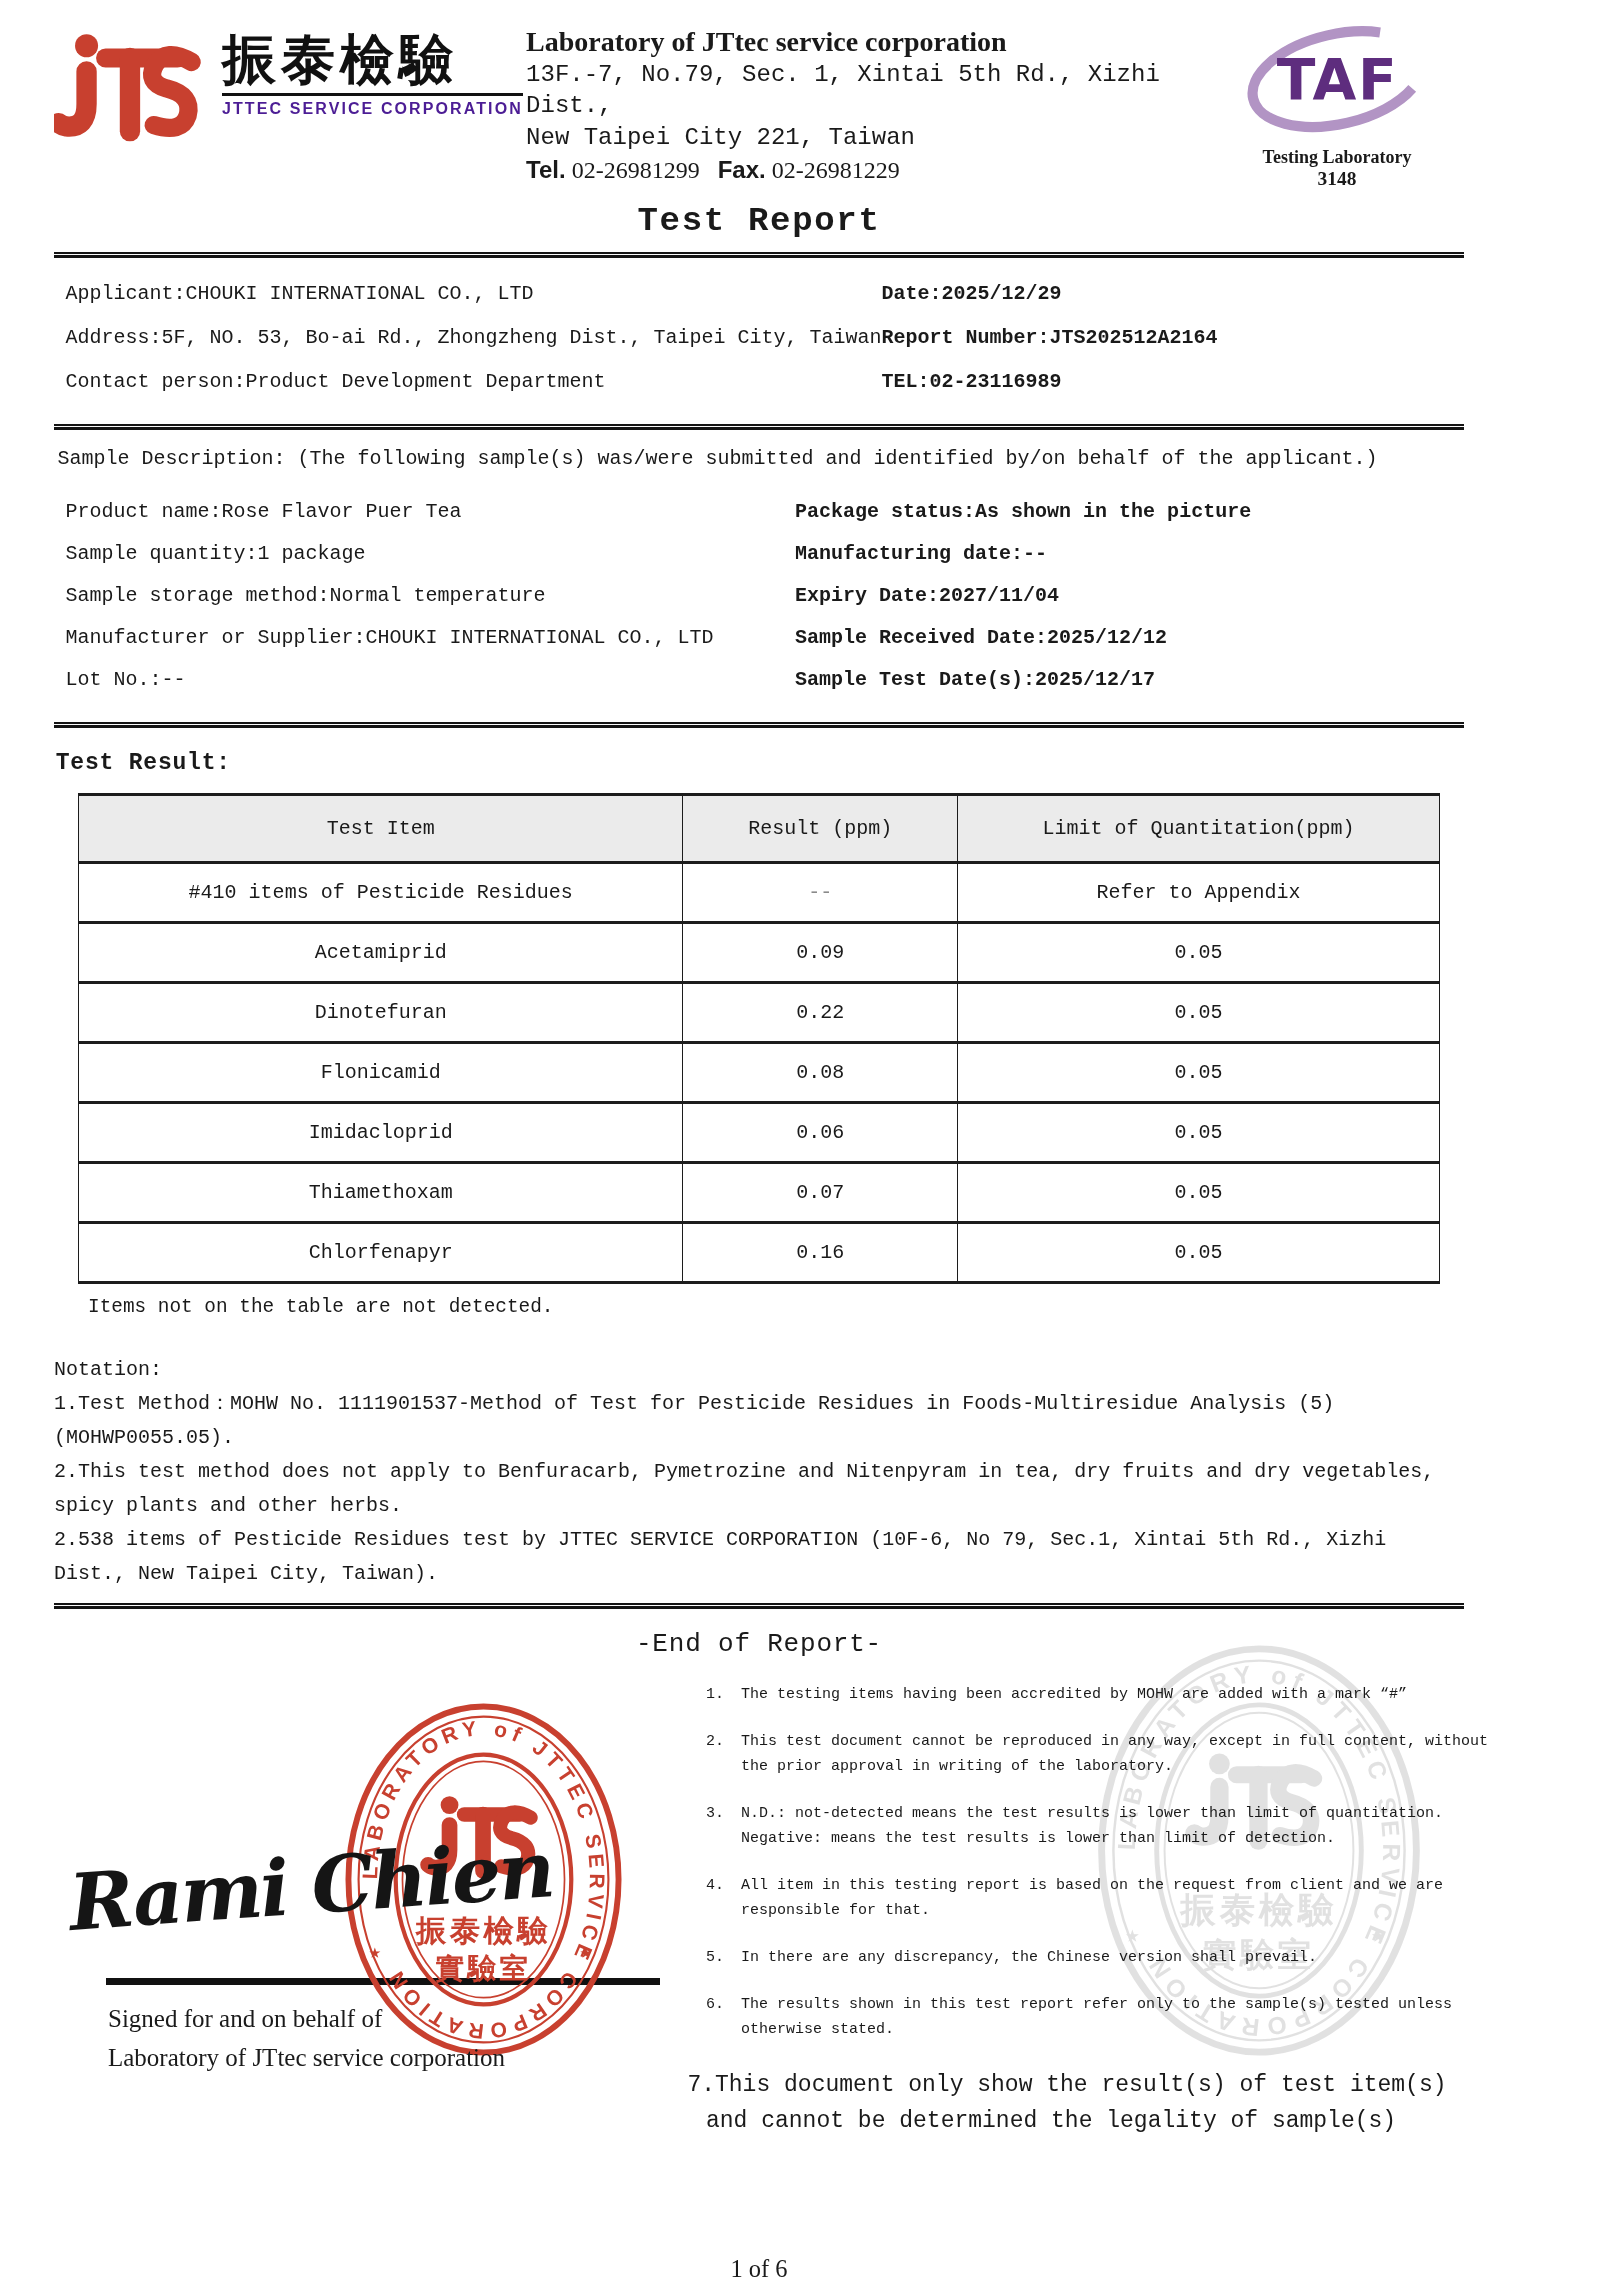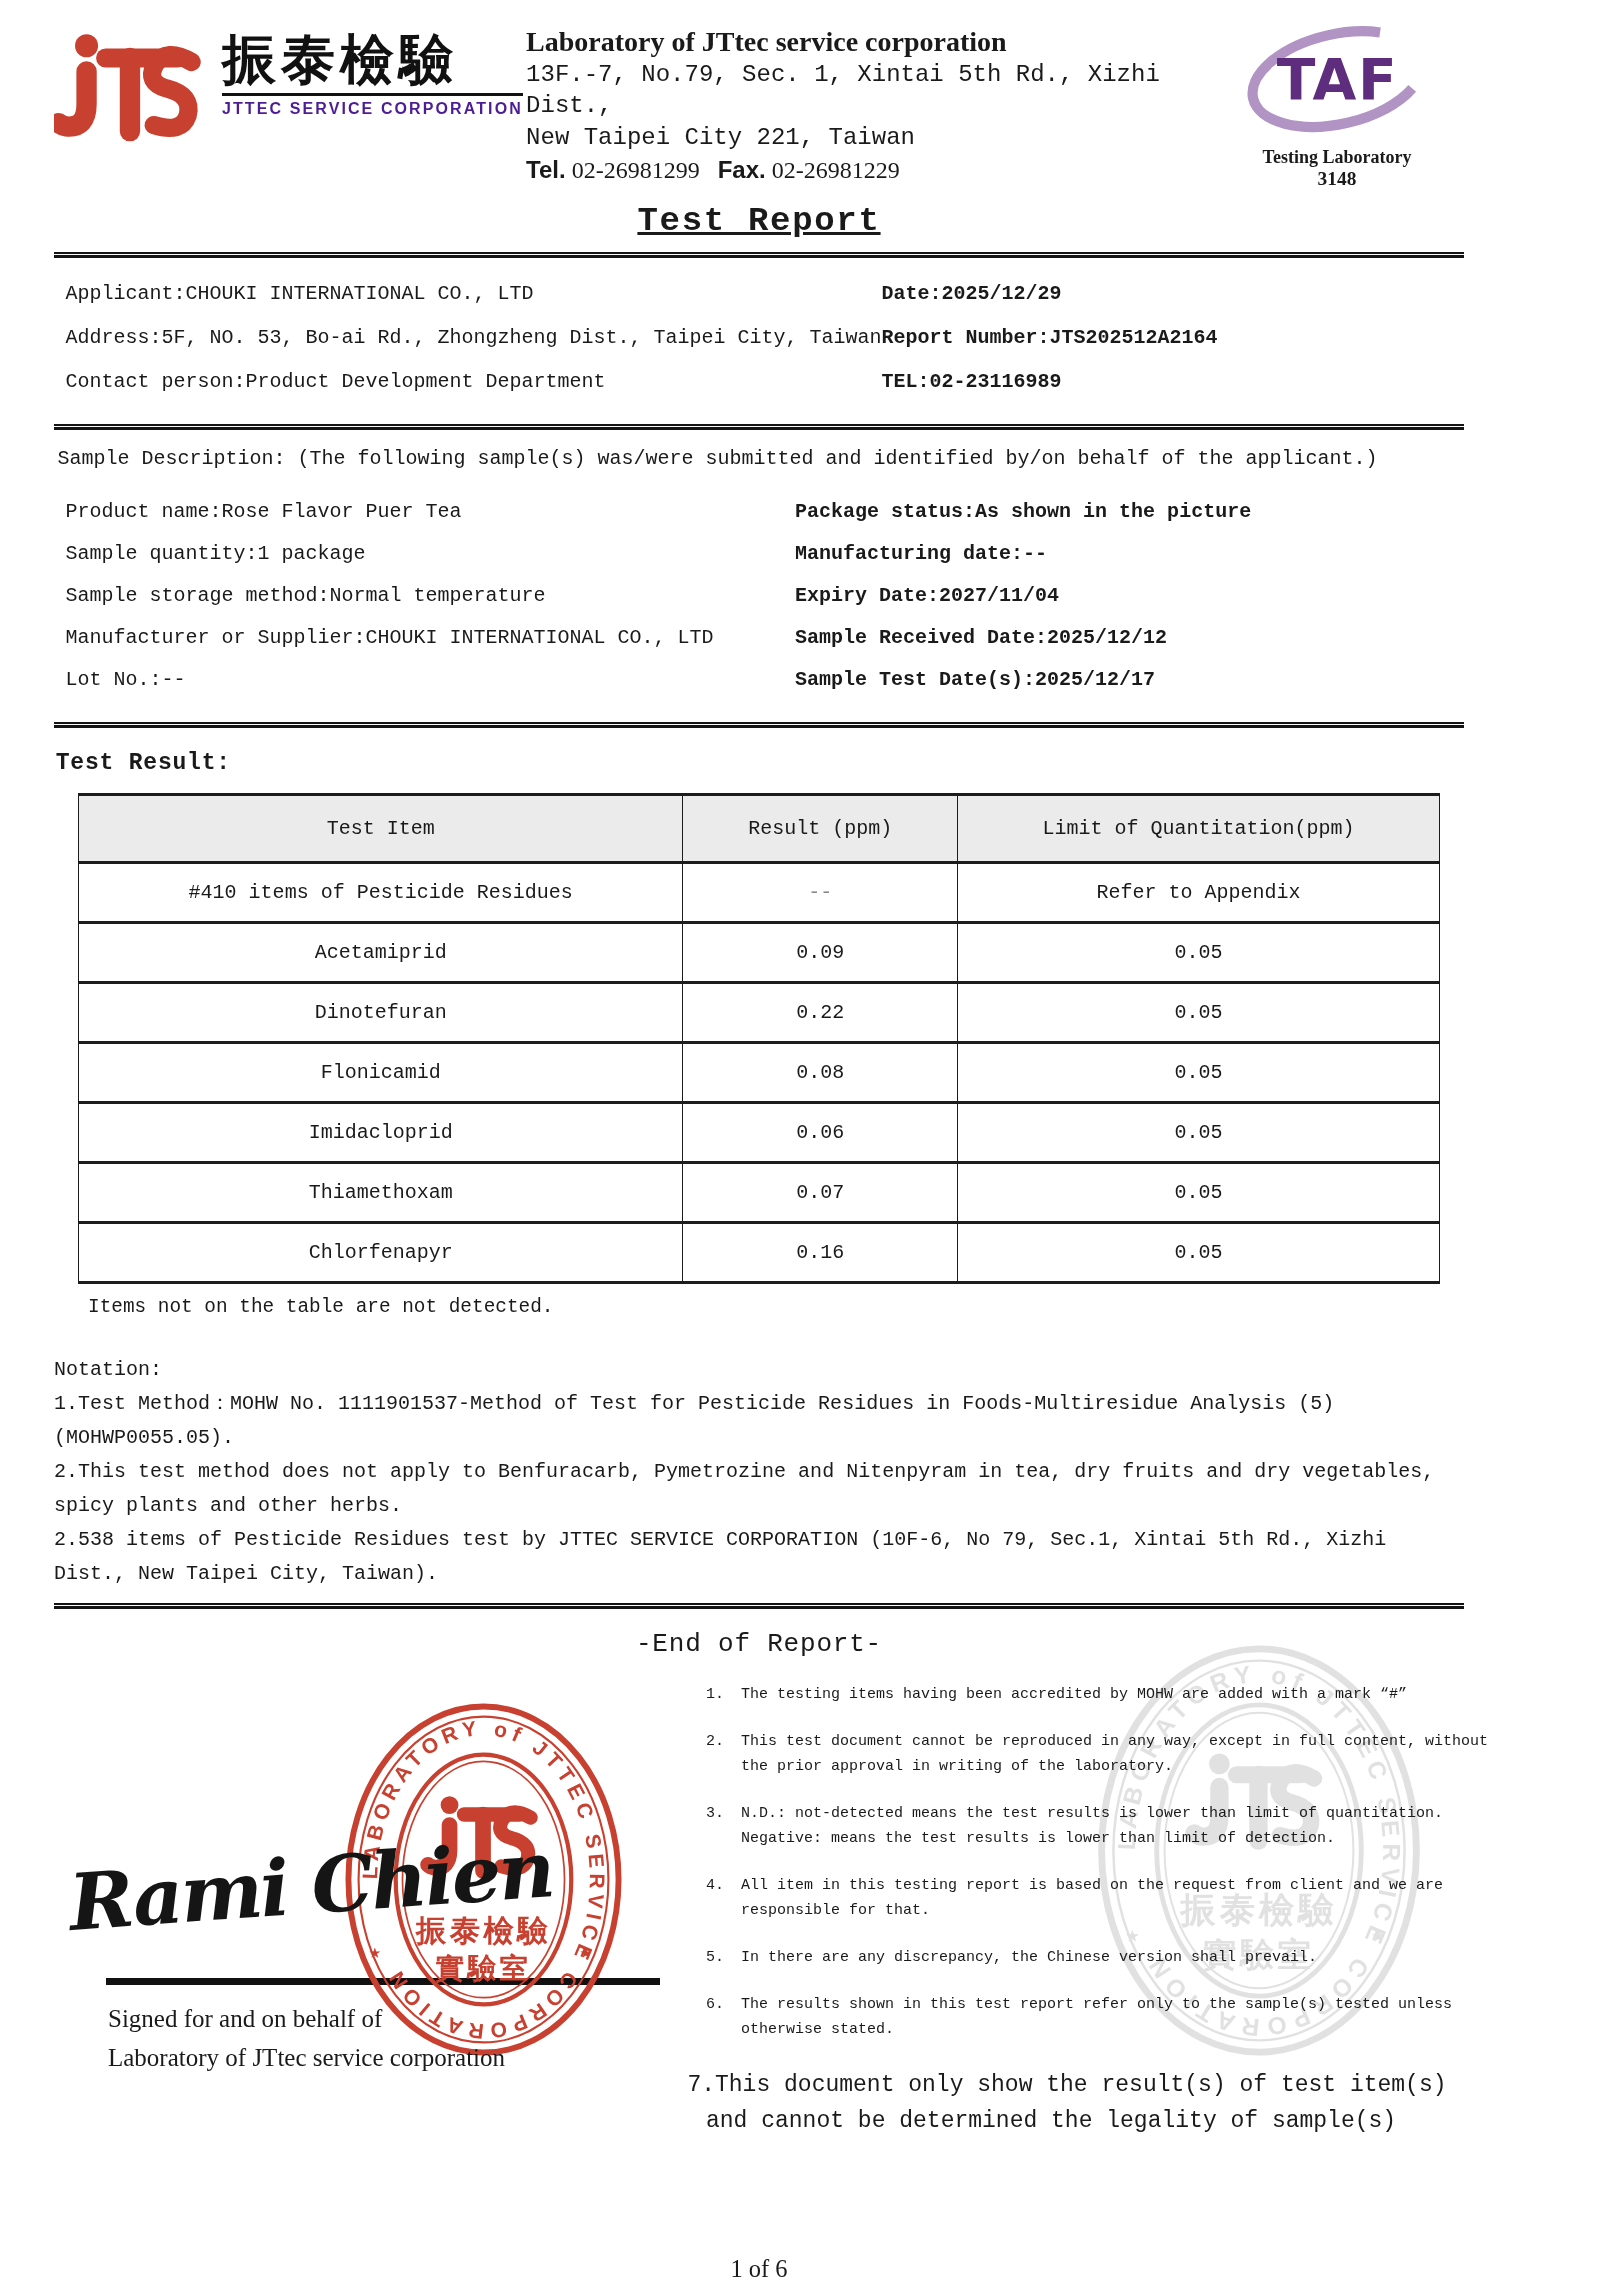--- a/index.html
+++ b/index.html
@@ -27,21 +27,21 @@
   }
   .lab-info { flex:1 1 auto; padding-top:1.7px; font-family:"Liberation Serif", serif; }
   .lab-name { font-size:28px; font-weight:600; line-height:1.25; }
   .lab-addr { font-size:24px; line-height:1.32;font-family:Liberation Mono, monospace; }
   .telfax { font-size:24px; line-height:1.32; }
   .telfax .lbl { font-family:"Liberation Sans", sans-serif; font-weight:600; }
   .taf-block { flex:0 0 254px; text-align:center; padding-top:1.7px; }
   .taf-caption { font-family:"Liberation Serif", serif; font-weight:bold; font-size:18px; margin-top:1.7px; }
   .taf-number  { font-family:"Liberation Serif", serif; font-weight:bold; font-size:19.4px; }
   
-  .report-title { text-align:center; font-size:34px; letter-spacing:1.7px; margin-top:12px;text-decoration:underline; }
+  .report-title { text-align:center; font-size:34px; letter-spacing:1.7px; margin-top:12px; }
   .rule { height:6px; background:linear-gradient(#141414 40%, #fafafa 40%, #fafafa 52%, #141414 52%); margin-top:12px; }
   
   .kv-section { display:flex; padding:13.5px 3.4px 8.5px 3.4px; font-size:20px; }
   .kv-col-l { flex:0 0 52%;margin-left:8px; }
   .kv-col-r { flex:1 1 auto;font-weight:bold; }
   .kv-row { line-height:44px; white-space:nowrap; }
   .sample-desc { font-size:20px; line-height:39px; padding:8.5px 3.4px 0 3.4px; white-space:nowrap; }
   .kv-section.sample .kv-row { line-height:42px; }
   
   .tr-heading { font-size:23px; margin:22px 0 17px 1.7px; letter-spacing:0.8px; }

